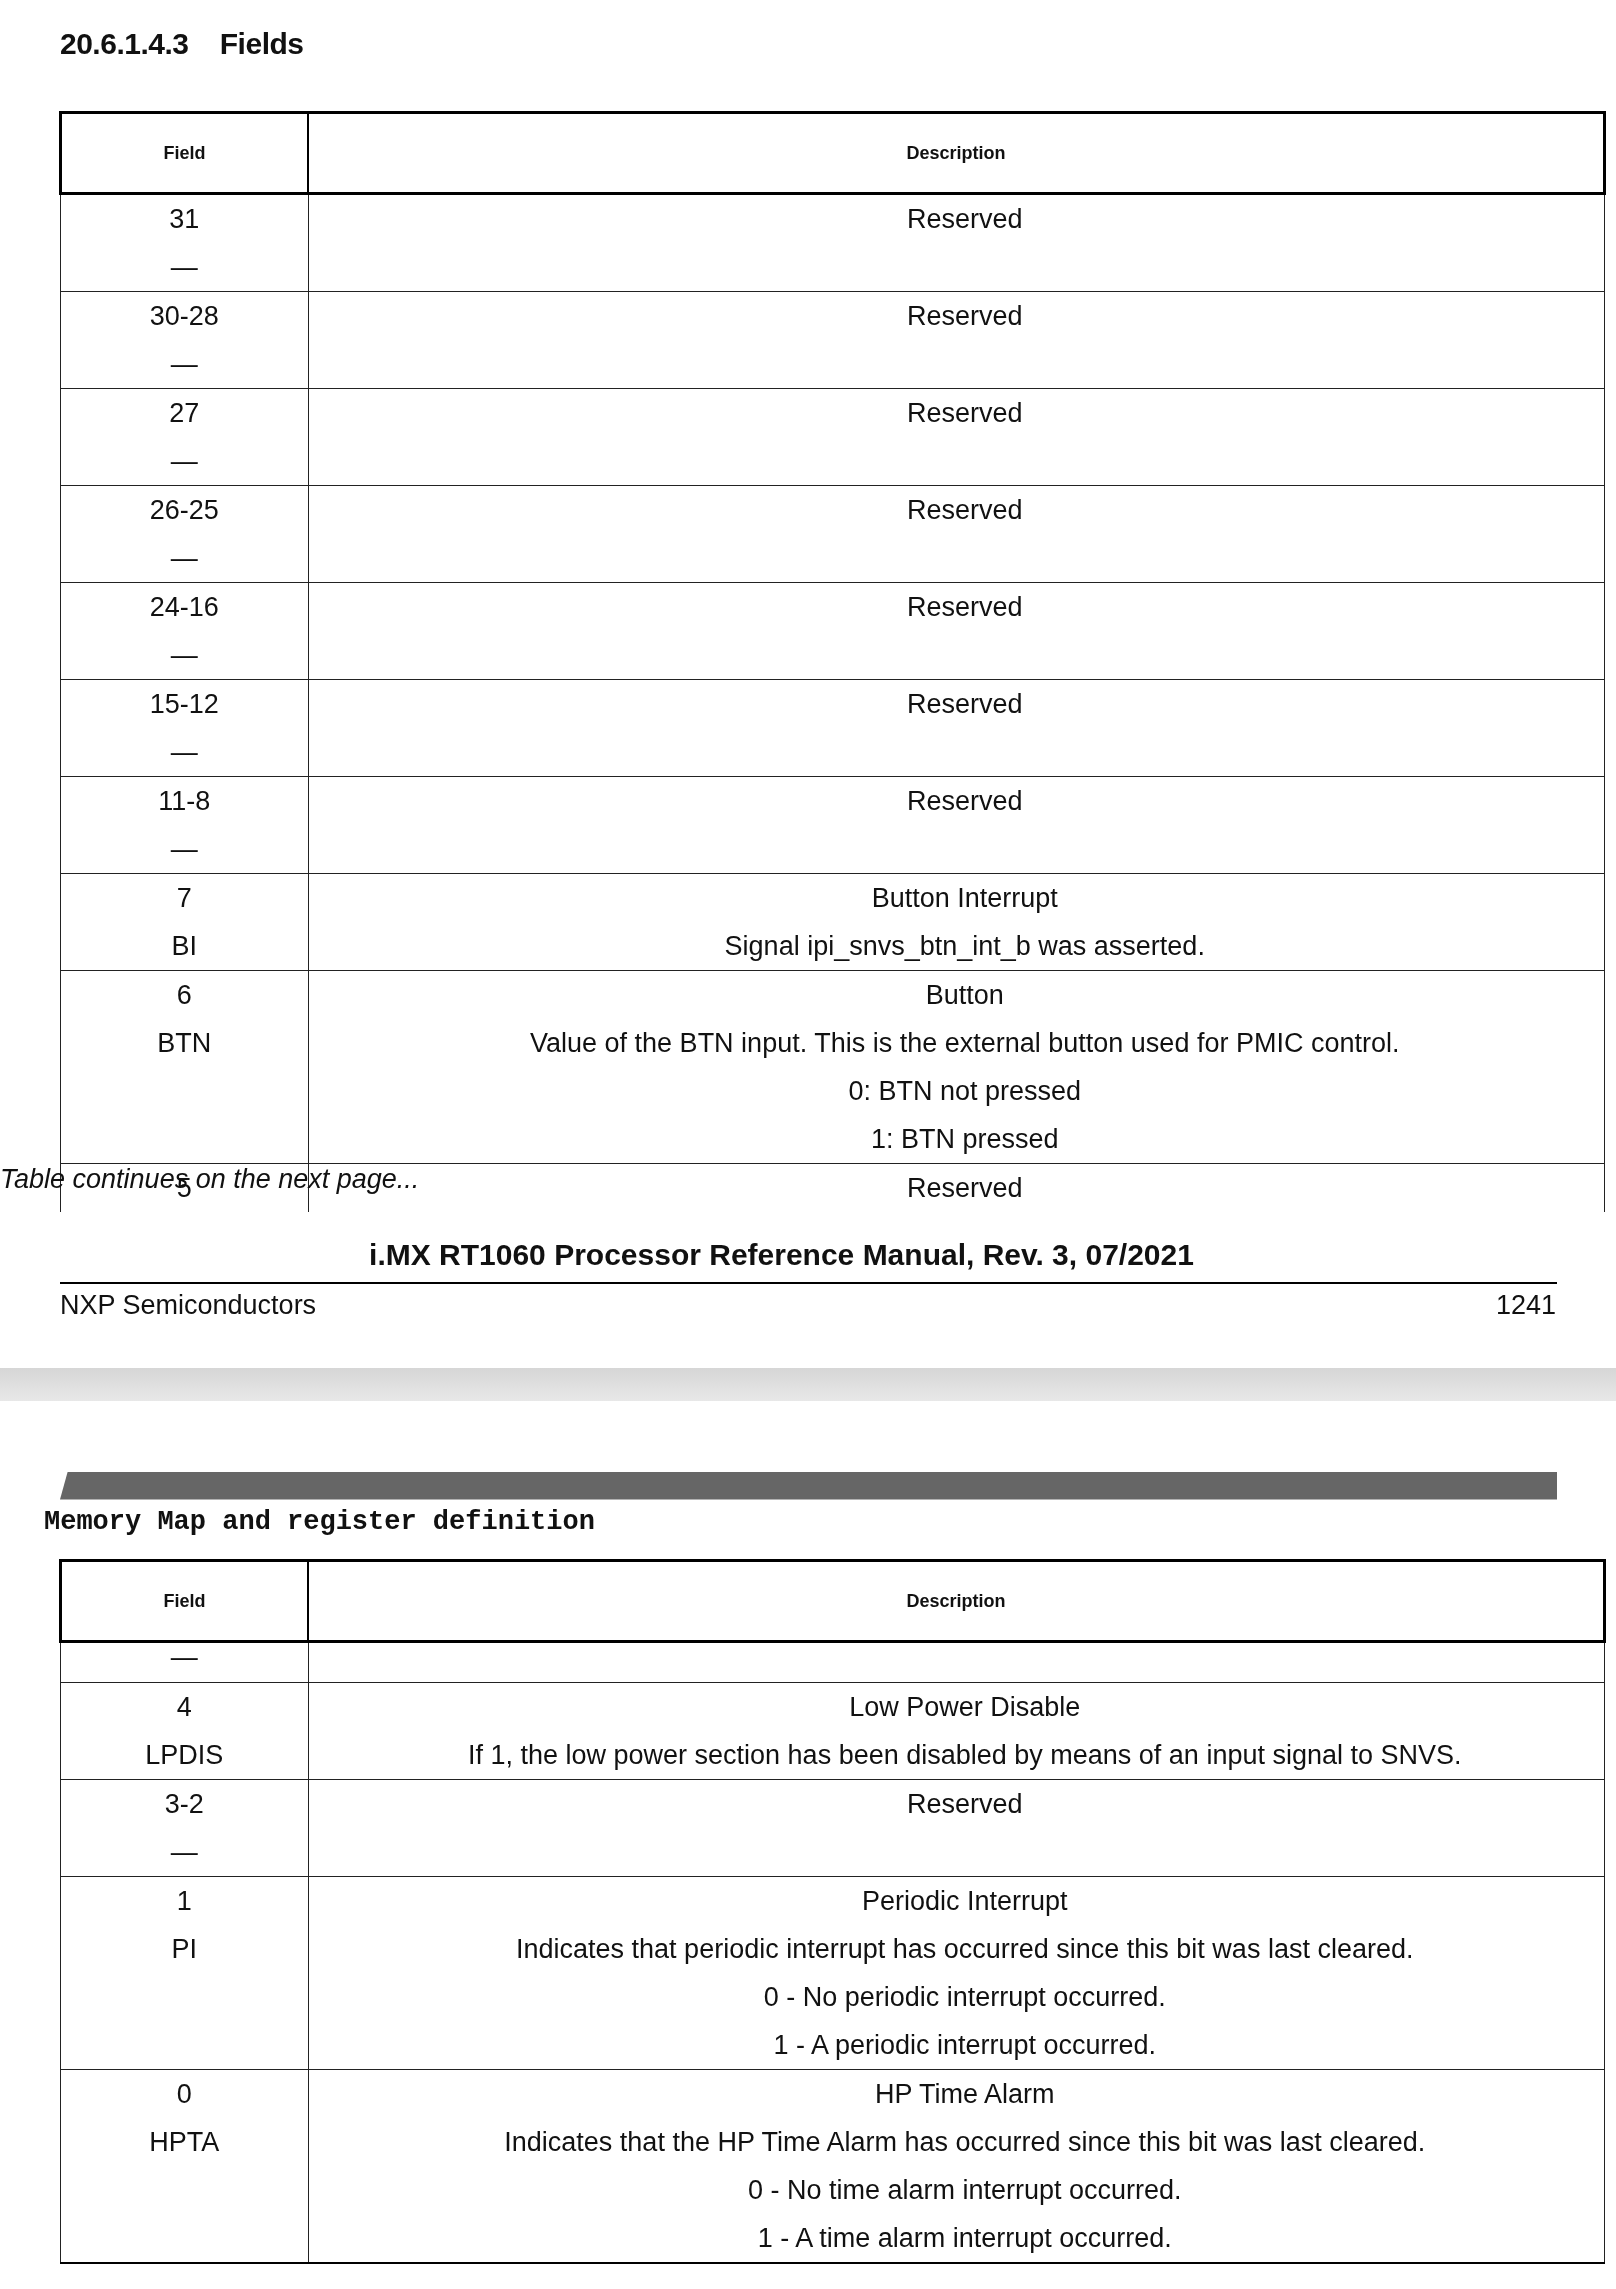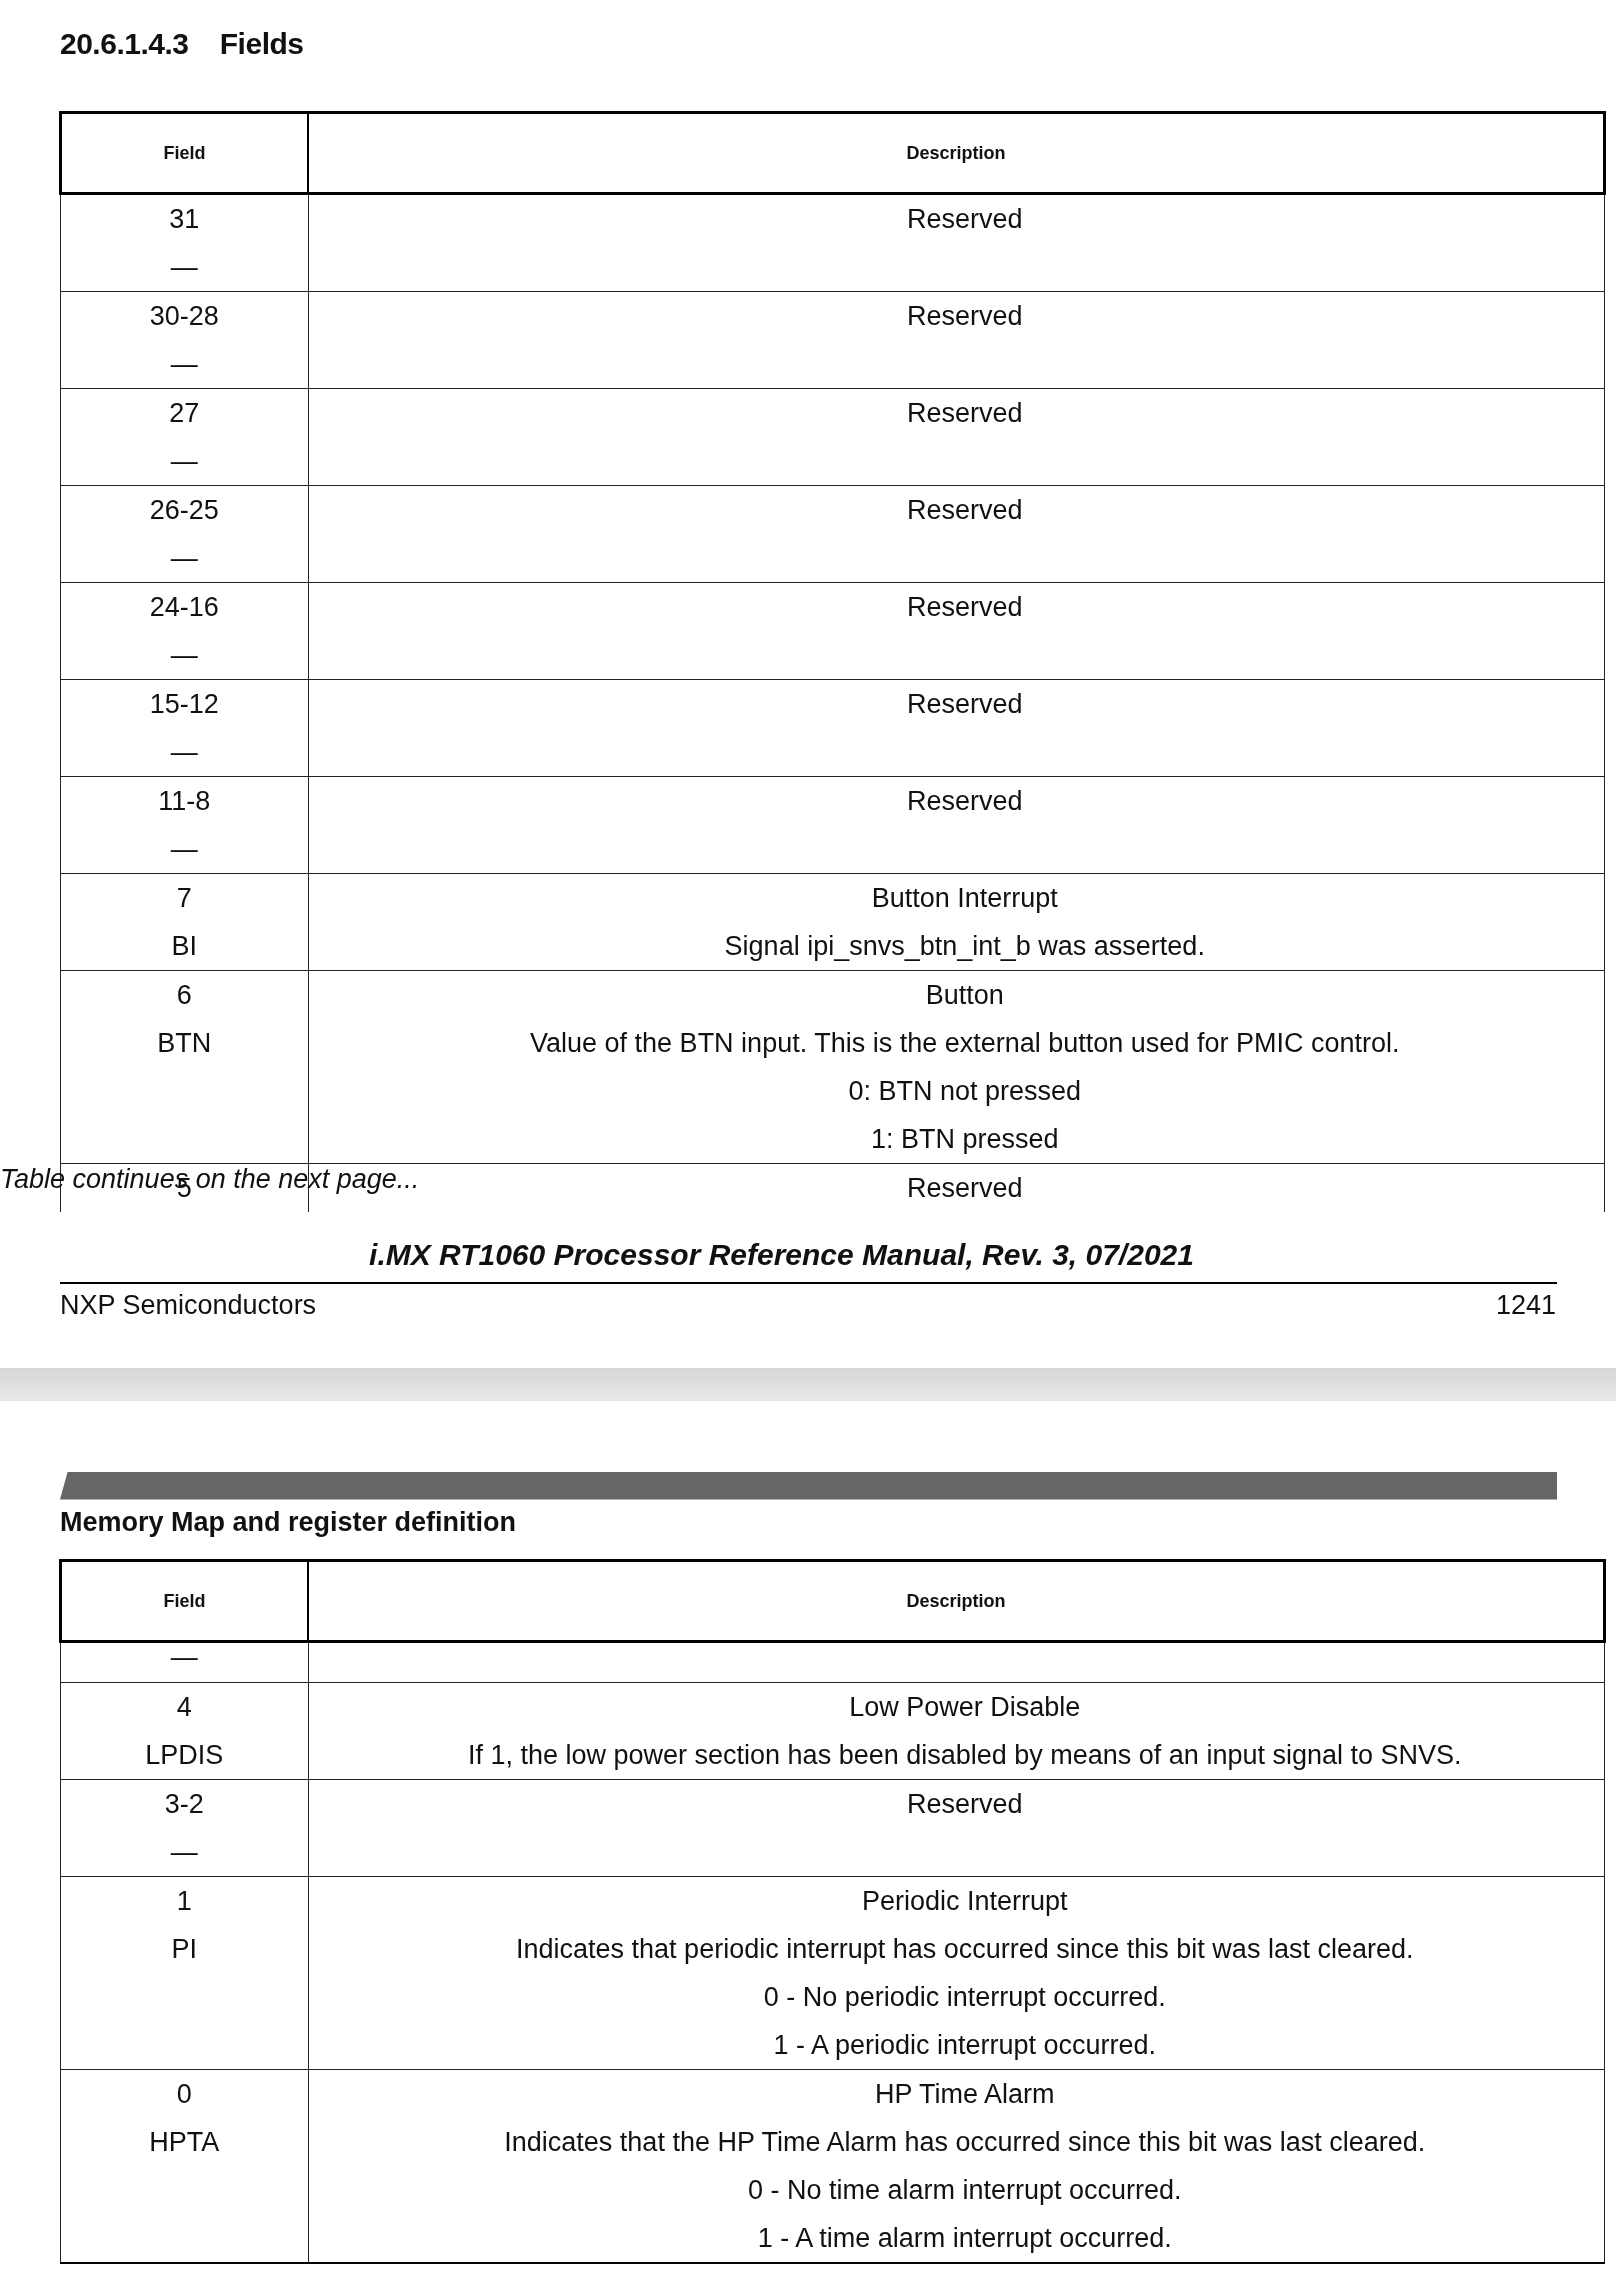--- a/index.html
+++ b/index.html
@@ -30,33 +30,33 @@
   table.fields td.field-cell { text-align: center; }
   table.fields td.desc-cell { padding-left: 17px; text-align: center; }
   .cell-line { height: 48px; line-height: 48px; white-space: nowrap; }
   .cell-line:first-child { margin-top: 0; }
   table.fields tr.row-reserved td { height: 93px; }
   table.fields tr.row-cut td { border-bottom: none; height: 38px; overflow: hidden; }
   .col-field { width: 213px; }
   .col-desc { width: 1262px; }
 
   .continues { left: 0; width: 1617px; top: 1164px; text-align: left; font-style: italic; font-size: 27px; }
-  .manual-title { left: 0; width: 1563px; top: 1238px; text-align: center; font-weight: bold; font-size: 30px; font-style: italic; }
+  .manual-title { left: 0; width: 1563px; top: 1238px; text-align: center; font-weight: bold; font-size: 30px; }
   .footer-rule { left: 60px; width: 1497px; top: 1282px; height: 1.9px; background: #000; }
   .footer-left { left: 60px; top: 1290px; font-size: 27px; }
   .footer-right { right: 61px; top: 1290px; font-size: 27px; margin-left: 6px; }
   .page-gap {
     left: 0; width: 1617px; top: 1368px; height: 33px;
     background: linear-gradient(#d6d6d6, #e8e8e8);
   }
   .banner {
     left: 60px; width: 1497px; top: 1472px; height: 27.6px; background: #666666;
     clip-path: polygon(7.6px 0, 100% 0, 100% 100%, 0 100%);
   }
-  .running-head { left: 60px; top: 1507px; font-size: 27px; font-weight: bold; }
+  .running-head { left: 44px; top: 1507px; font-size: 27px; font-weight: bold; font-family: Liberation Mono, monospace; }
 </style>
 </head>
 <body>
 
 <div class="abs section-title"><span>20.6.1.4.3</span>    <span>Fields</span></div>
 
 <table class="fields" id="table1" style="left:59px; top:111px;">
   <thead>
     <tr>
       <th class="col-field">Field</th>

